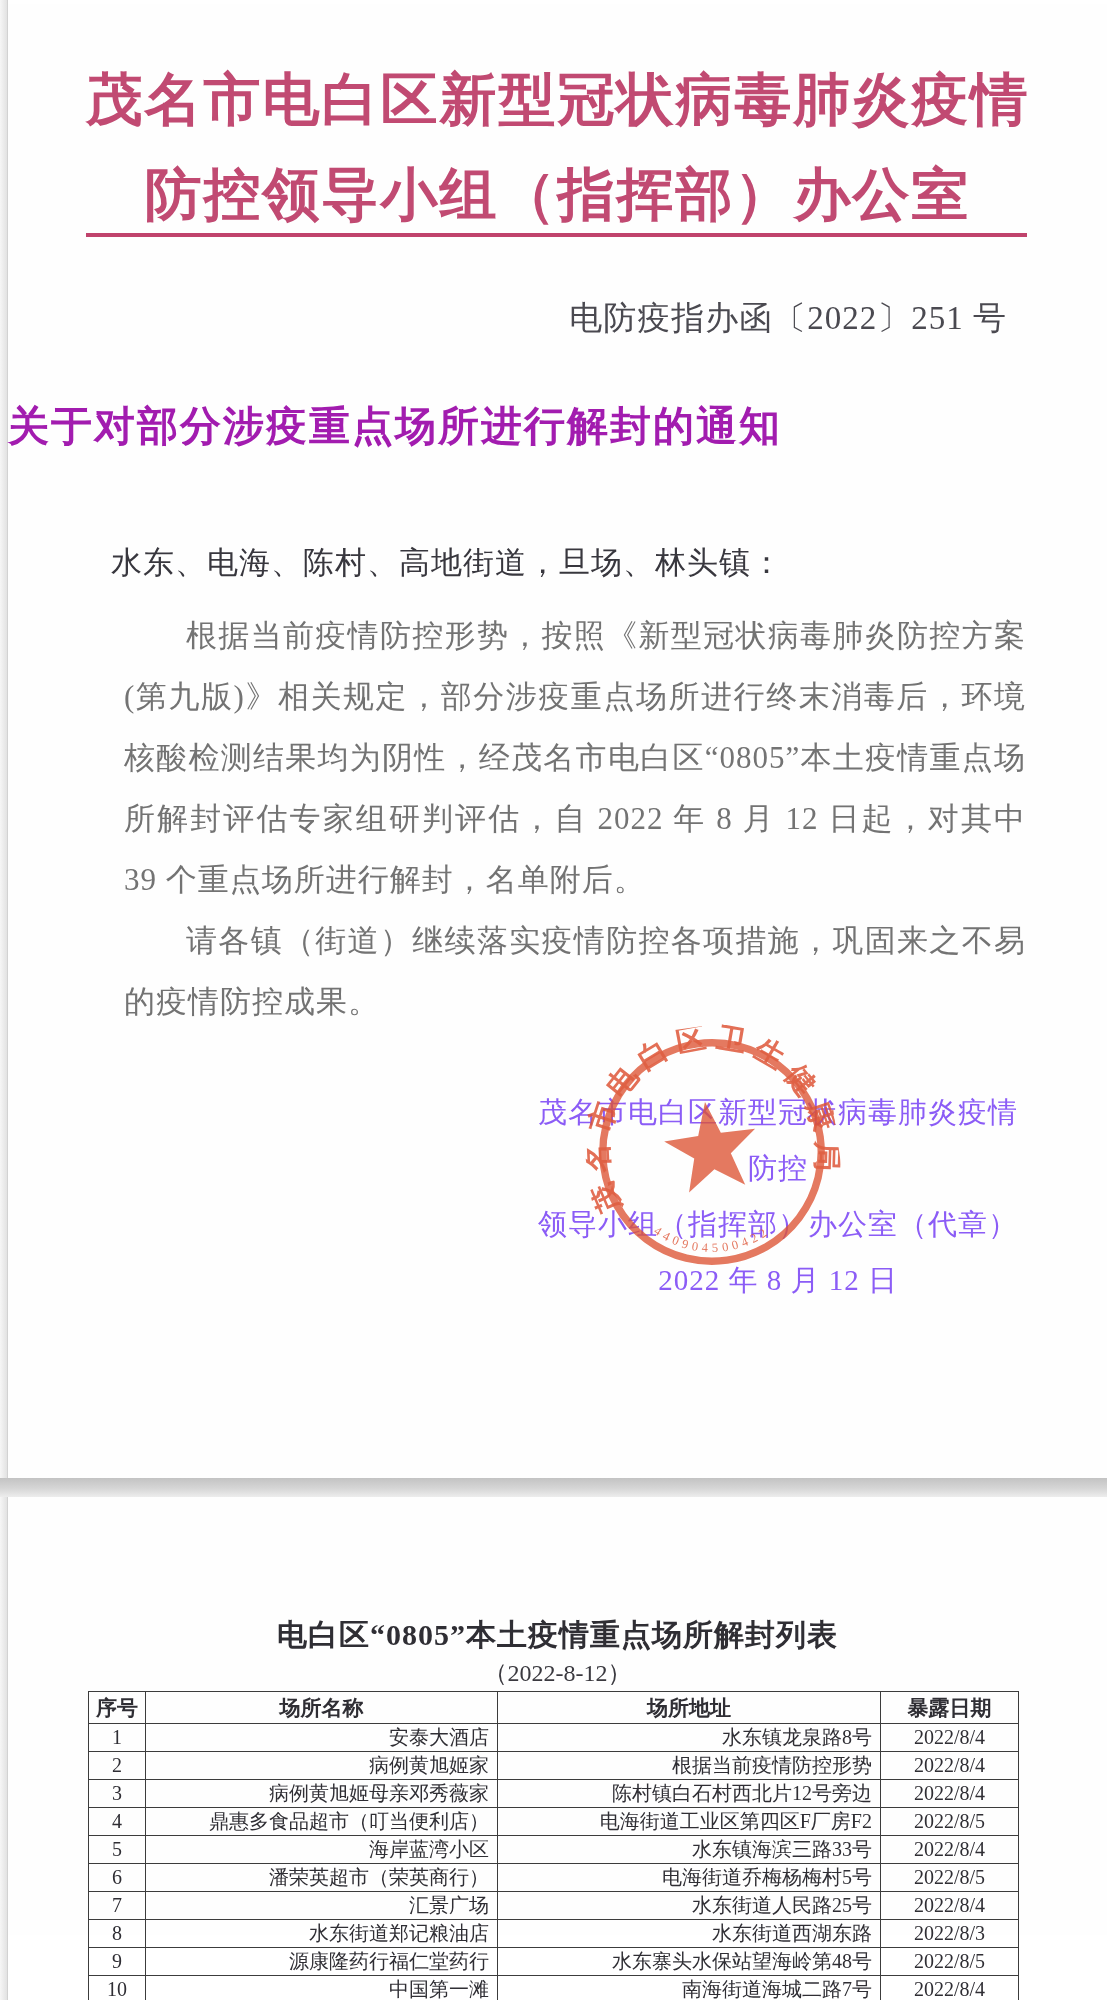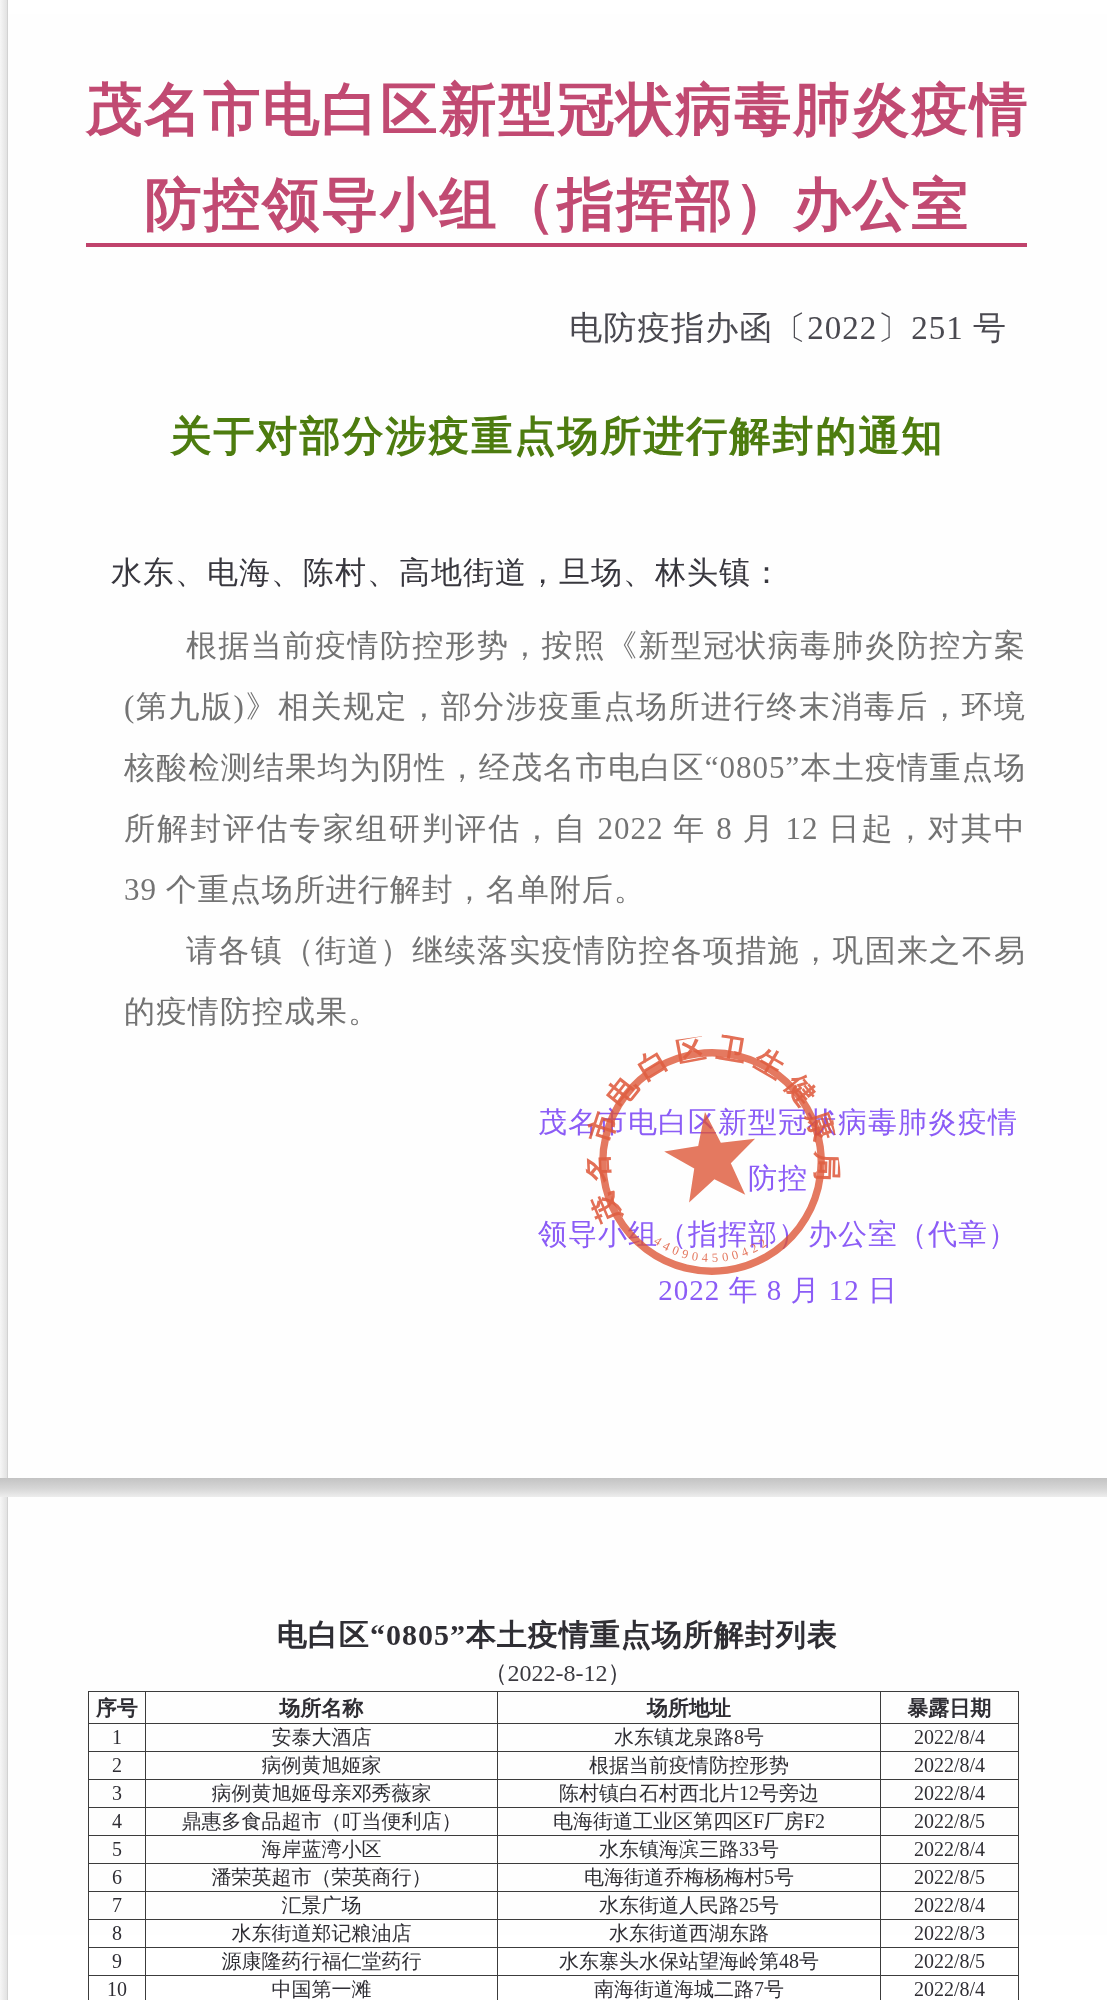--- a/index.html
+++ b/index.html
@@ -4,52 +4,52 @@
 <style>
   html,body{margin:0;padding:0;background:#ffffff;}
   #screenshot{
     position:relative;width:1107px;height:2000px;overflow:hidden;
     background:#ffffff;
     font-family:"Liberation Serif","DejaVu Serif",serif;
   }
   .edge-strip{position:absolute;left:0;top:0;width:7px;height:100%;
     background:linear-gradient(90deg,#f6f6f6,#e2e2e2);border-right:1px solid #d2d2d2;}
   .page{position:absolute;left:8px;right:0;background:#fefefe;}
-  .page1{top:14px;height:1478px;}
+  .page1{top:4px;height:1478px;}
   .page-gap{position:absolute;left:0;right:0;top:1478px;height:19px;
     background:linear-gradient(180deg,#c3c3c3 0%,#d6d6d6 55%,#ededed 100%);}
   .page2{top:1497px;height:438px;}
 
   
   .red-header{position:absolute;left:0;right:0;top:48px;text-align:center;
     color:#c14a72;font-weight:bold;font-size:57px;line-height:95px;letter-spacing:2px;}
   .red-rule{position:absolute;left:78px;right:80px;top:229px;height:4px;background:#c0436c;}
   .doc-number{position:absolute;top:292px;right:100px;font-size:33px;color:#4a4950;letter-spacing:1px;}
-  .doc-title{position:absolute;left:0;right:0;top:395px;text-align:center;
-    font-size:41px;font-weight:bold;color:#4d7c0f;letter-spacing:2px;}
+  .doc-title{position:absolute;left:0;right:0;top:395px;
+    font-size:41px;font-weight:bold;color:#a21caf;letter-spacing:2px;}
   .addressee{position:absolute;left:103px;top:538px;font-size:31px;color:#38373e;letter-spacing:1px;}
   .body-par{position:absolute;left:103px;width:902px;font-size:31px;color:#737373;
     line-height:61px;text-indent:2em;text-align:justify;letter-spacing:1px;margin:13px;}
   .par1{top:588px;}
   .par2{top:893px;}
   .signature{position:absolute;left:520px;width:500px;top:1080px;text-align:center;
     font-size:29px;line-height:56px;color:#8b5cf6;letter-spacing:1px;}
   .seal{position:absolute;left:578px;top:1022px;width:252px;height:252px;
     transform:rotate(-8deg);opacity:0.92;}
 
   
   .tbl-title{position:absolute;left:0;right:0;top:118px;text-align:center;
     font-size:30px;font-weight:bold;color:#2f2e34;letter-spacing:1px;}
   .tbl-subtitle{position:absolute;left:0;right:0;top:160px;text-align:center;
     font-size:24px;color:#3a393f;}
   table.release{position:absolute;left:80px;top:194px;width:930px;
     border-collapse:collapse;table-layout:fixed;font-size:20px;color:#2f2e34;}
   table.release th,table.release td{border:1px solid #3c3c3c;overflow:hidden;white-space:nowrap;}
   table.release th{height:31px;font-weight:600;font-size:21px;text-align:center;padding:0 2px;}
-  table.release td{height:26px;padding:0 8px;text-align:center;}
+  table.release td{height:26px;padding:0 8px;text-align:right;}
   table.release td.c{text-align:center;padding:0 2px;}
   .col-no{width:57px;}.col-name{width:352px;}.col-addr{width:383px;}.col-date{width:138px;}
 </style>
 </head>
 <body>
 
 <div id="screenshot">
   <div class="edge-strip"></div>
 
   <div class="page page1">

